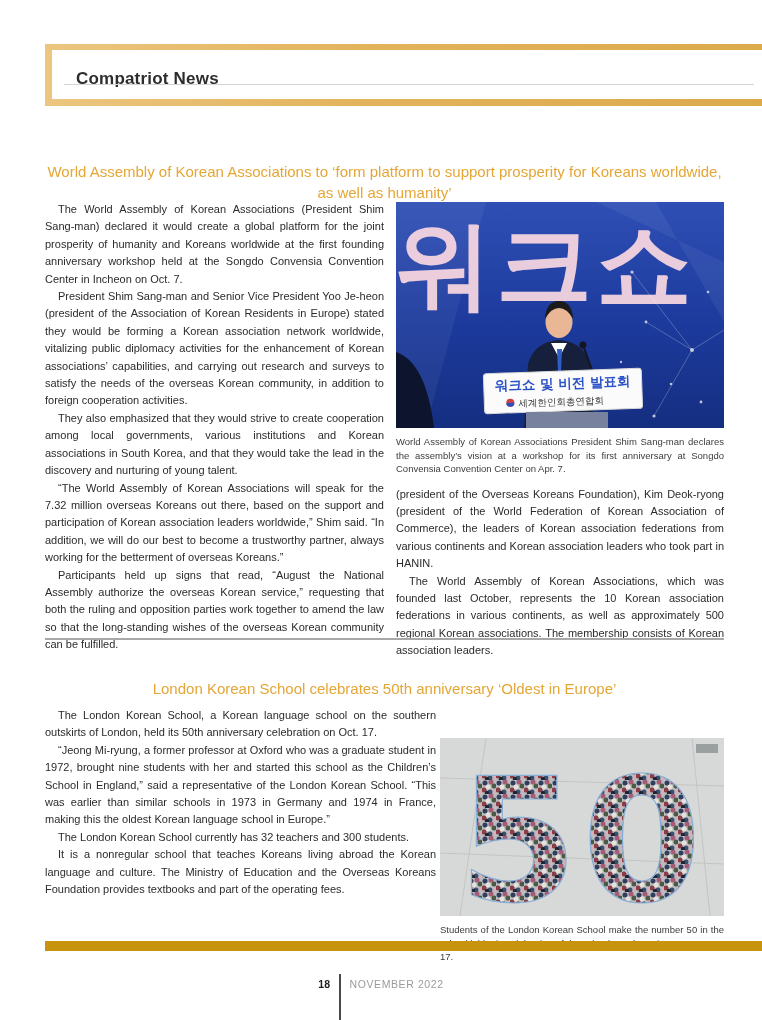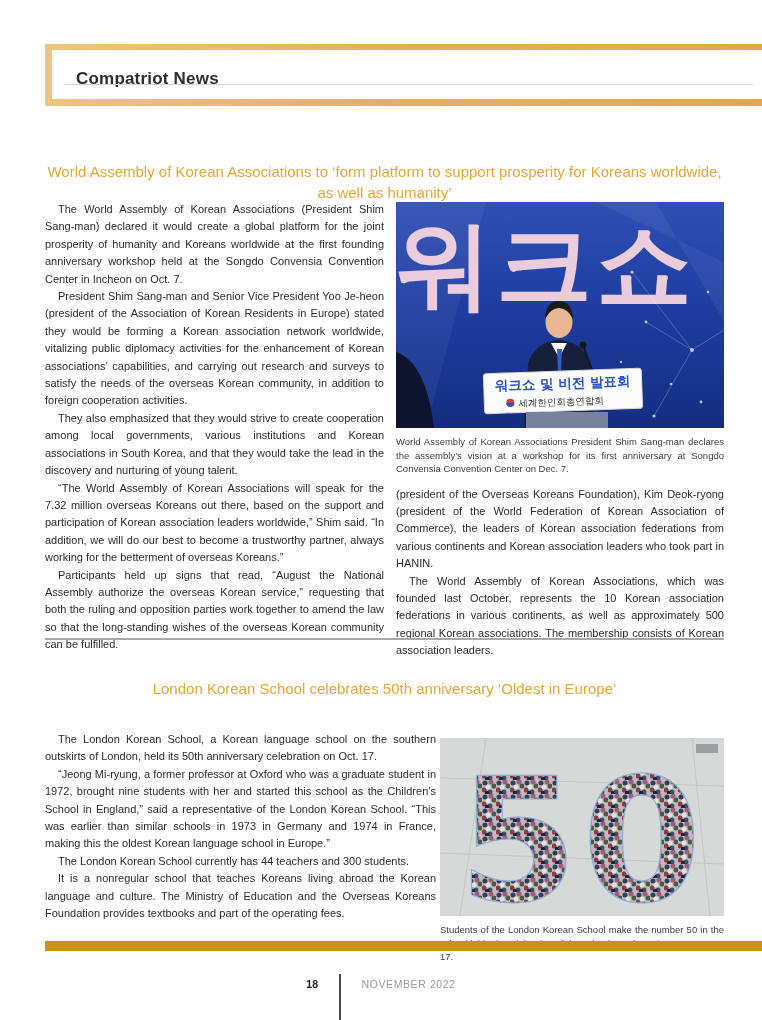--- a/index.html
+++ b/index.html
@@ -23,29 +23,29 @@
   .body-col p{margin:0;font-size:11px;line-height:17.4px;text-align:justify;text-indent:13px;color:#2b2b2b;}
   .body-col p.noindent{text-indent:0;}
   .col-a1-left{position:absolute;left:45px;top:201px;width:339px;}
   .col-a1-right{position:absolute;left:396px;top:202px;width:328px;}
   .photo-frame{display:block;}
   .caption{font-size:9.5px;line-height:13.5px;color:#3c3c3c;text-align:justify;margin-top:7px;}
   .a1-right-text{margin-top:10px;}
 
   .divider{position:absolute;left:45px;top:638px;width:679px;height:2px;background:#a8a8a8;}
 
-  .col-a2-left{position:absolute;left:45px;top:731px;width:391px;}
+  .col-a2-left{position:absolute;left:45px;top:707px;width:391px;}
   .col-a2-right{position:absolute;left:440px;top:738px;width:284px;}
 
   
   .bottom-bar{position:absolute;left:45px;top:941px;width:717px;height:10px;background:#c8930f;}
 
   
   .footer{position:absolute;left:0;top:974px;width:762px;height:46px;overflow:hidden;}
-  .footer-row{display:flex;justify-content:center;align-items:flex-start;gap:21px;}
+  .footer-row{display:flex;justify-content:center;align-items:flex-start;gap:9px;}
   .footer-page{font-size:10.5px;font-weight:bold;color:#1e1e1e;padding-top:4px;}
   .footer-sep{width:1.5px;height:46px;background:#4a4a4a;}
   .footer-issue{font-size:10.5px;color:#9a9a9a;letter-spacing:.6px;padding-top:4px;text-align:right;}
 </style>
 </head>
 <body>
 
 <div class="page">
 
   <div class="masthead">
@@ -109,36 +109,36 @@
 
       <g transform="rotate(-2 167 190)">
         <rect x="88" y="169" width="158" height="40" rx="3" fill="#fbfbfb" stroke="#d8d8d8"></rect>
         <text x="167" y="186" text-anchor="middle" font-size="13.5" font-weight="bold" fill="#2b51c7" font-family="'DejaVu Sans',sans-serif">워크쇼 및 비전 발표회</text>
         <circle cx="114" cy="199" r="4" fill="#d04040"></circle>
         <path d="M110,199 A4,4 0 0 0 118,199 Z" fill="#2b50c0"></path>
         <text x="122" y="203" font-size="9.5" fill="#333333" font-family="'DejaVu Sans',sans-serif">세계한인회총연합회</text>
       </g>
       <rect x="130" y="210" width="82" height="16" fill="#78819d"></rect>
     </svg>
-    <div class="caption">World Assembly of Korean Associations President Shim Sang-man declares the assembly’s vision at a workshop for its first anniversary at Songdo Convensia Convention Center on Dec. 7.</div>
+    <div class="caption">World Assembly of Korean Associations President Shim Sang-man declares the assembly’s vision at a workshop for its first anniversary at Songdo Convensia Convention Center on Apr. 7.</div>
 
     <div class="body-col a1-right-text">
       <p class="noindent">(president of the Overseas Koreans Foundation), Kim Deok-ryong (president of the World Federation of Korean Association of Commerce), the leaders of Korean association federations from various continents and Korean association leaders who took part in HANIN.</p>
       <p>The World Assembly of Korean Associations, which was founded last October, represents the 10 Korean association federations in various continents, as well as approximately 500 regional Korean associations. The membership consists of Korean association leaders.</p>
     </div>
   </div>
 
   <div class="divider"></div>
 
   <h2 class="art-title t2">London Korean School celebrates 50th anniversary ‘Oldest in Europe’</h2>
 
   <div class="col-a2-left body-col">
     <p>The London Korean School, a Korean language school on the southern outskirts of London, held its 50th anniversary celebration on Oct. 17.</p>
     <p>“Jeong Mi-ryung, a former professor at Oxford who was a graduate student in 1972, brought nine students with her and started this school as the Children’s School in England,” said a representative of the London Korean School. “This was earlier than similar schools in 1973 in Germany and 1974 in France, making this the oldest Korean language school in Europe.”</p>
-    <p>The London Korean School currently has 44 teachers and 300 students.</p>
+    <p>The London Korean School currently has 32 teachers and 300 students.</p>
     <p>It is a nonregular school that teaches Koreans living abroad the Korean language and culture. The Ministry of Education and the Overseas Koreans Foundation provides textbooks and part of the operating fees.</p>
   </div>
 
   <div class="col-a2-right">
 
     <svg class="photo-frame" width="284" height="178" viewBox="0 0 284 178">
       <defs>
         <pattern id="crowd" patternUnits="userSpaceOnUse" width="14" height="14">
           <rect width="14" height="14" fill="#b9bdc0"></rect>
           <circle cx="3" cy="3" r="2.5" fill="#323c5c"></circle>

